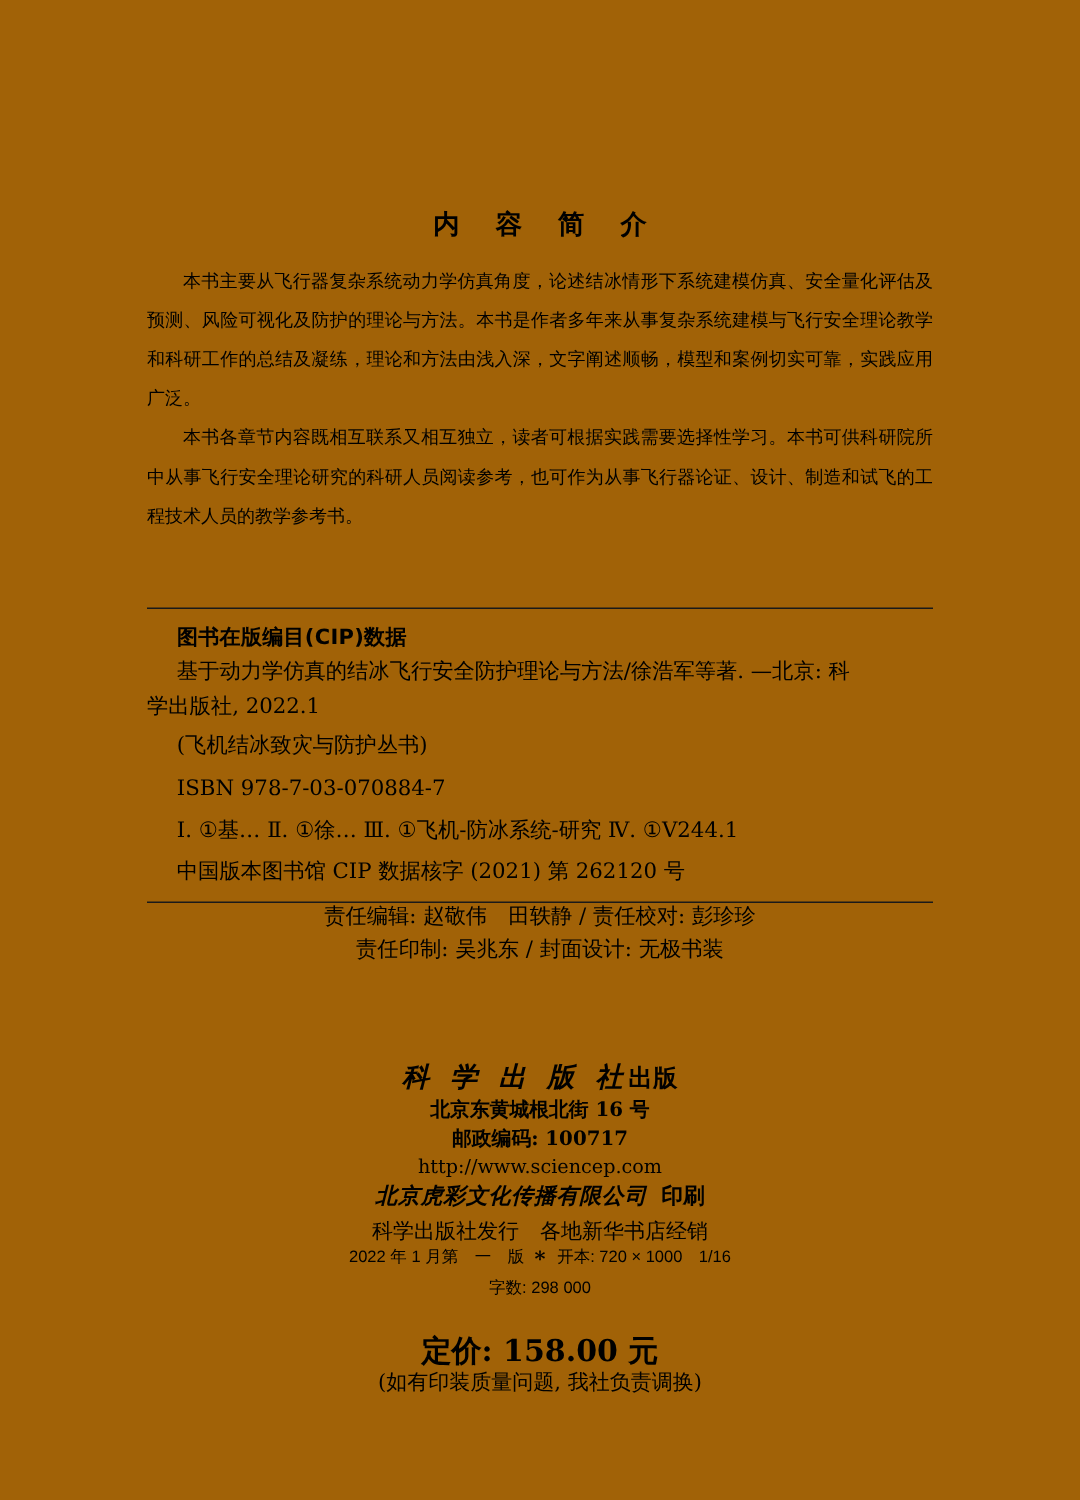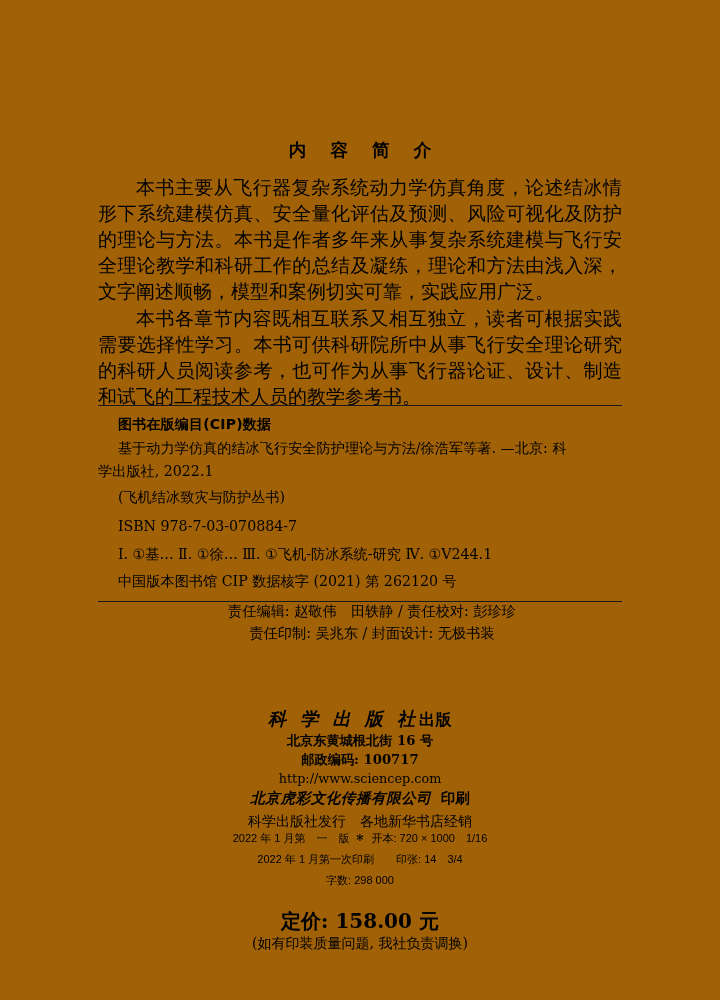--- a/index.html
+++ b/index.html
@@ -35,21 +35,21 @@
     text-align: center;
     font-size: 17.5px;
     font-weight: 700;
     letter-spacing: 9px;
     text-indent: 9px;
     font-family: "DejaVu Sans", "Liberation Sans", sans-serif;
     line-height: 1.4;
     margin-bottom: 11px;
   }
   .summary-para {
-    font-size: 19px;
+    font-size: 12px;
     line-height: 26.2px;
     text-align: justify;
     text-justify: inter-ideograph;
     text-indent: 2em;
     margin: 0;
     font-family: "DejaVu Serif", "Liberation Serif", serif;
   }
 
   
   .cip-block {
@@ -82,21 +82,21 @@
   .cip-line.indent {
     text-indent: 1.4em;
   }
   .cip-spacer-sm { height: 6px; }
   .cip-spacer-xs { height: 4px; }
   .cip-rule-bottom { margin-top: 9px; }
 
   
   .credits {
     position: absolute;
-    left: 110px;
+    left: 98px;
     top: 600px;
     width: 524px;
     text-align: center;
   }
   .credit-line {
     font-size: 14.2px;
     line-height: 22px;
     font-family: "DejaVu Serif", "Liberation Serif", serif;
   }
 
@@ -223,19 +223,18 @@
     <div class="imprint-line bold">北京东黄城根北街 16 号</div>
     <div class="imprint-line bold">邮政编码: 100717</div>
     <div class="imprint-url">http://www.sciencep.com</div>
     <div class="printer-line"><span>北京虎彩文化传播有限公司</span> <span class="suffix">印刷</span></div>
     <div class="distrib-line">科学出版社发行　各地新华书店经销</div>
     <div class="star-sep">*</div>
   </section>
 
   <section class="specs">
     <div class="spec-row">2022 年 1 月第　一　版　　开本: 720 × 1000　1/16</div>
-    <div class="spec-row">2022 年 1 月第一次印刷　　印张: 14　3/4</div>
     <div class="spec-row">字数: 298 000</div>
     <div class="price-line">定价: 158.00 元</div>
     <div class="note-line">(如有印装质量问题, 我社负责调换)</div>
   </section>
 
 </div>
 
 </body></html>

